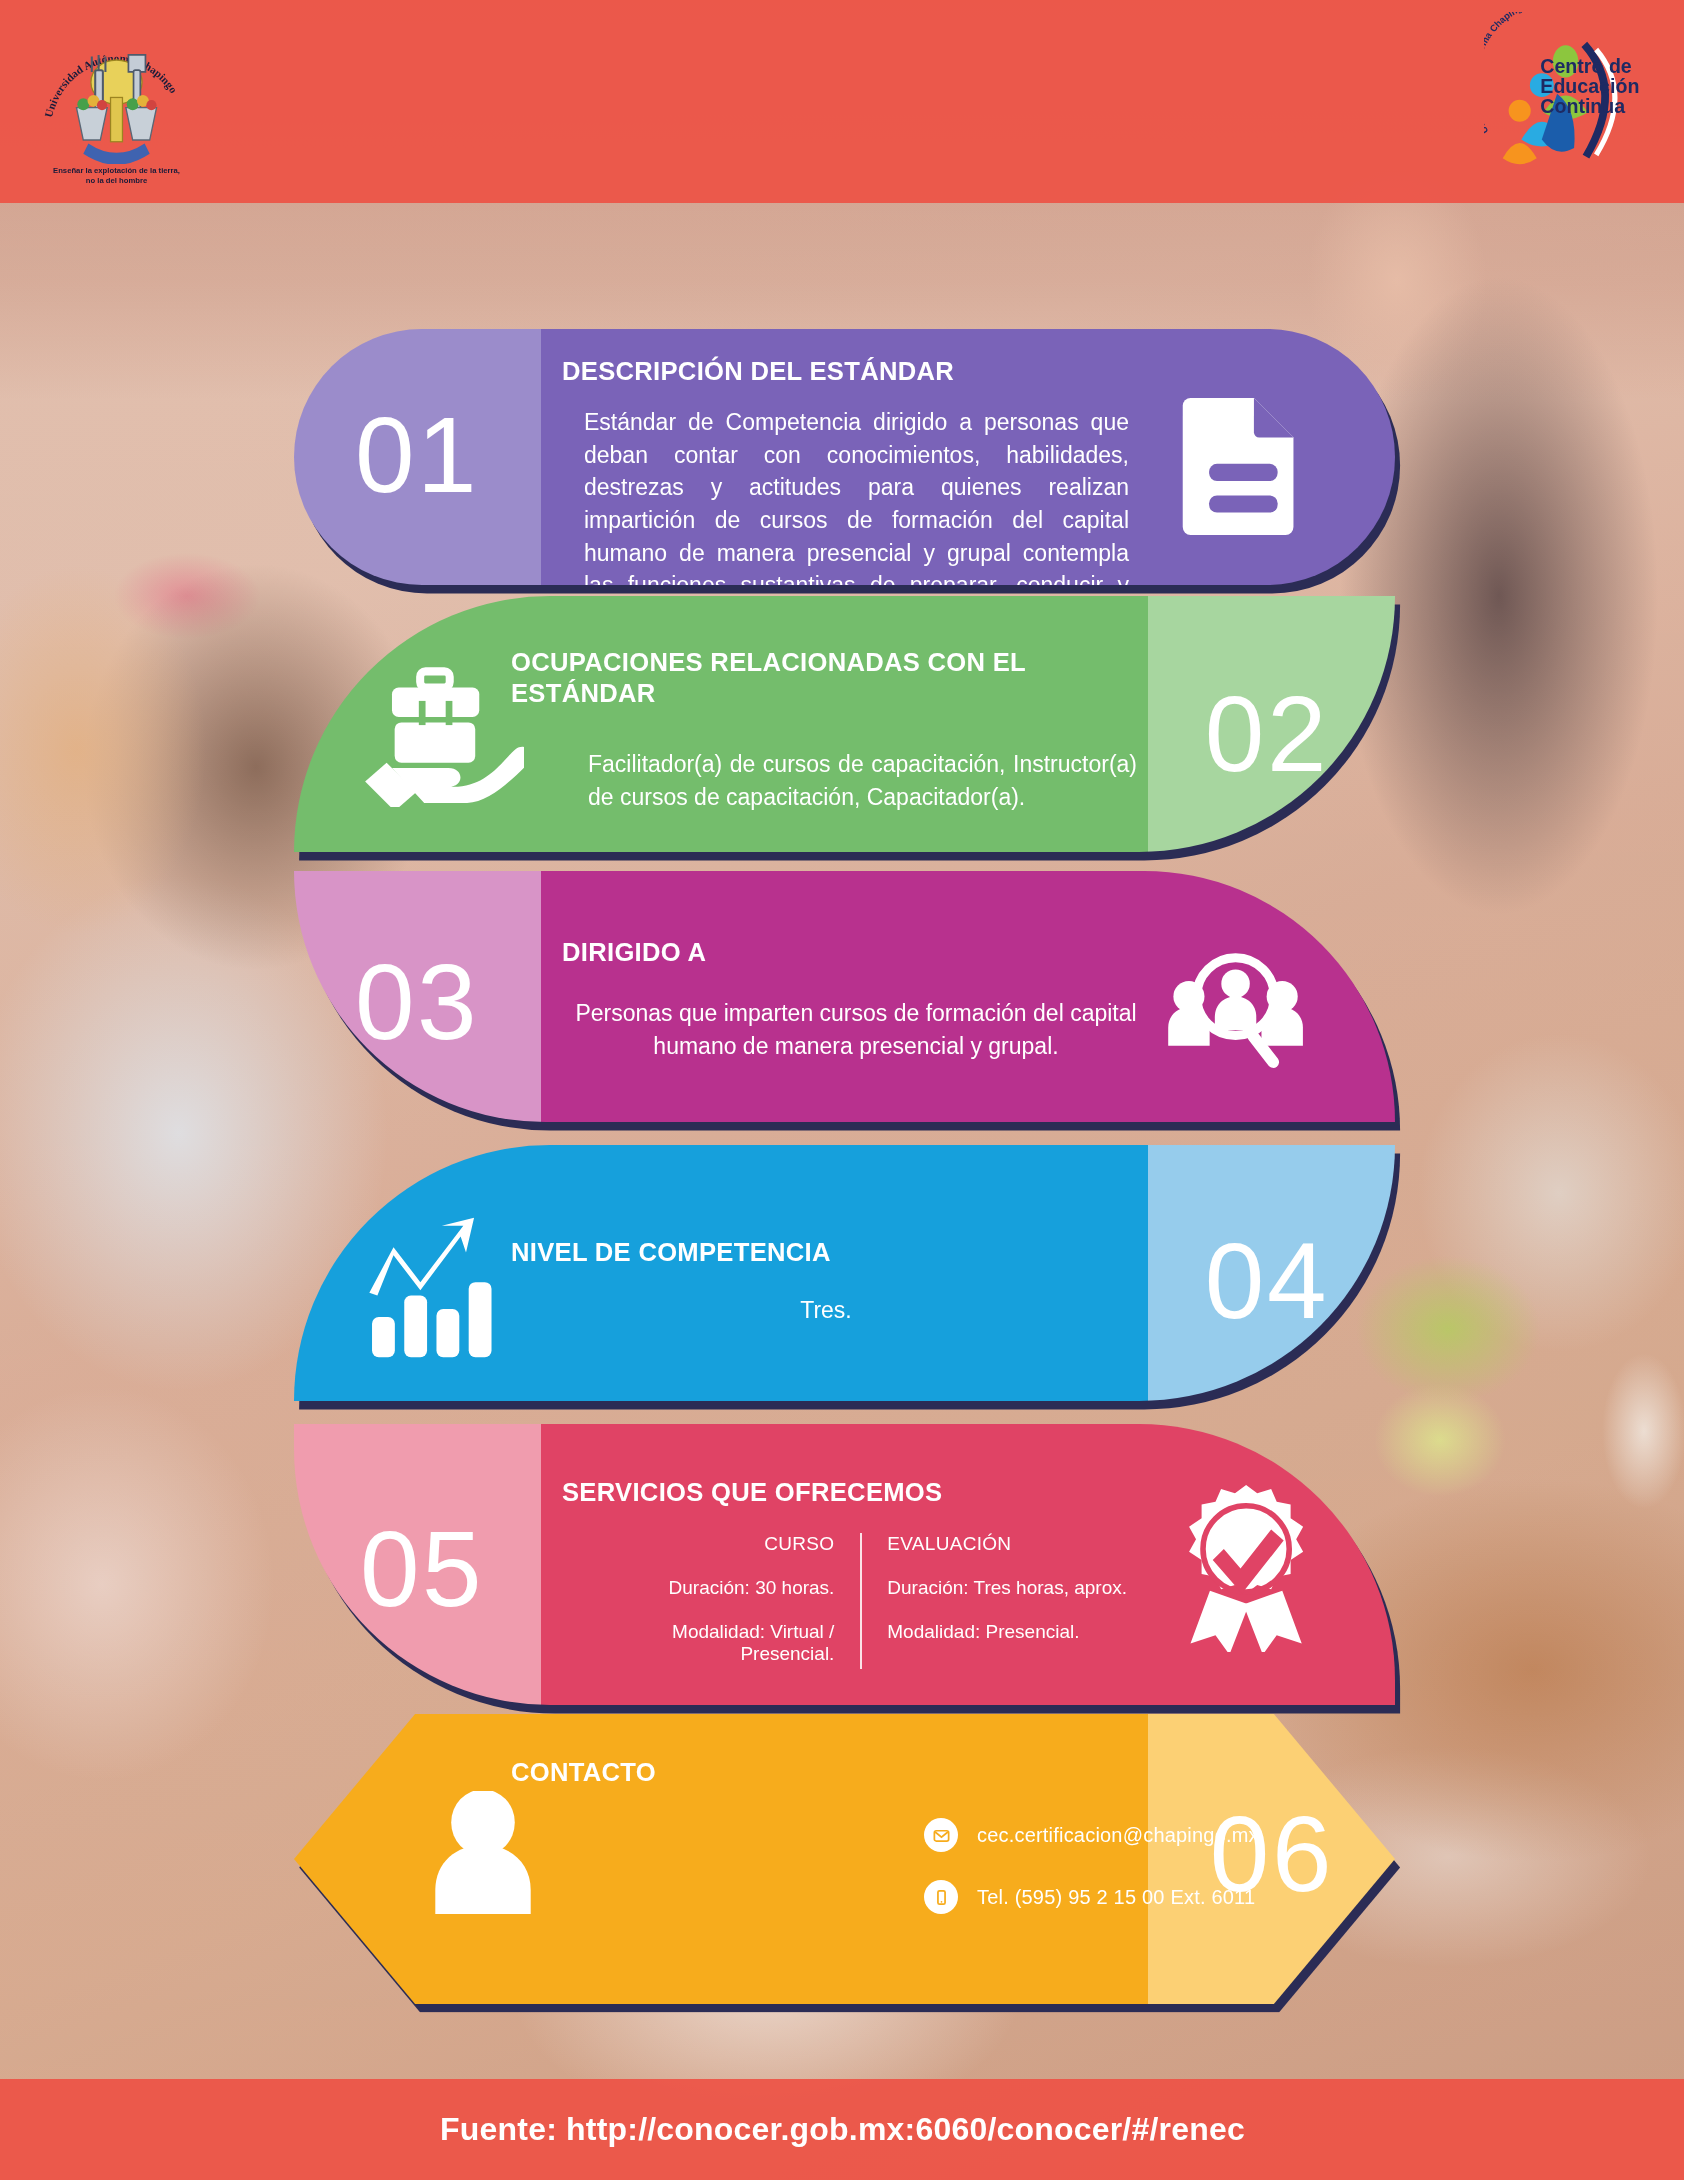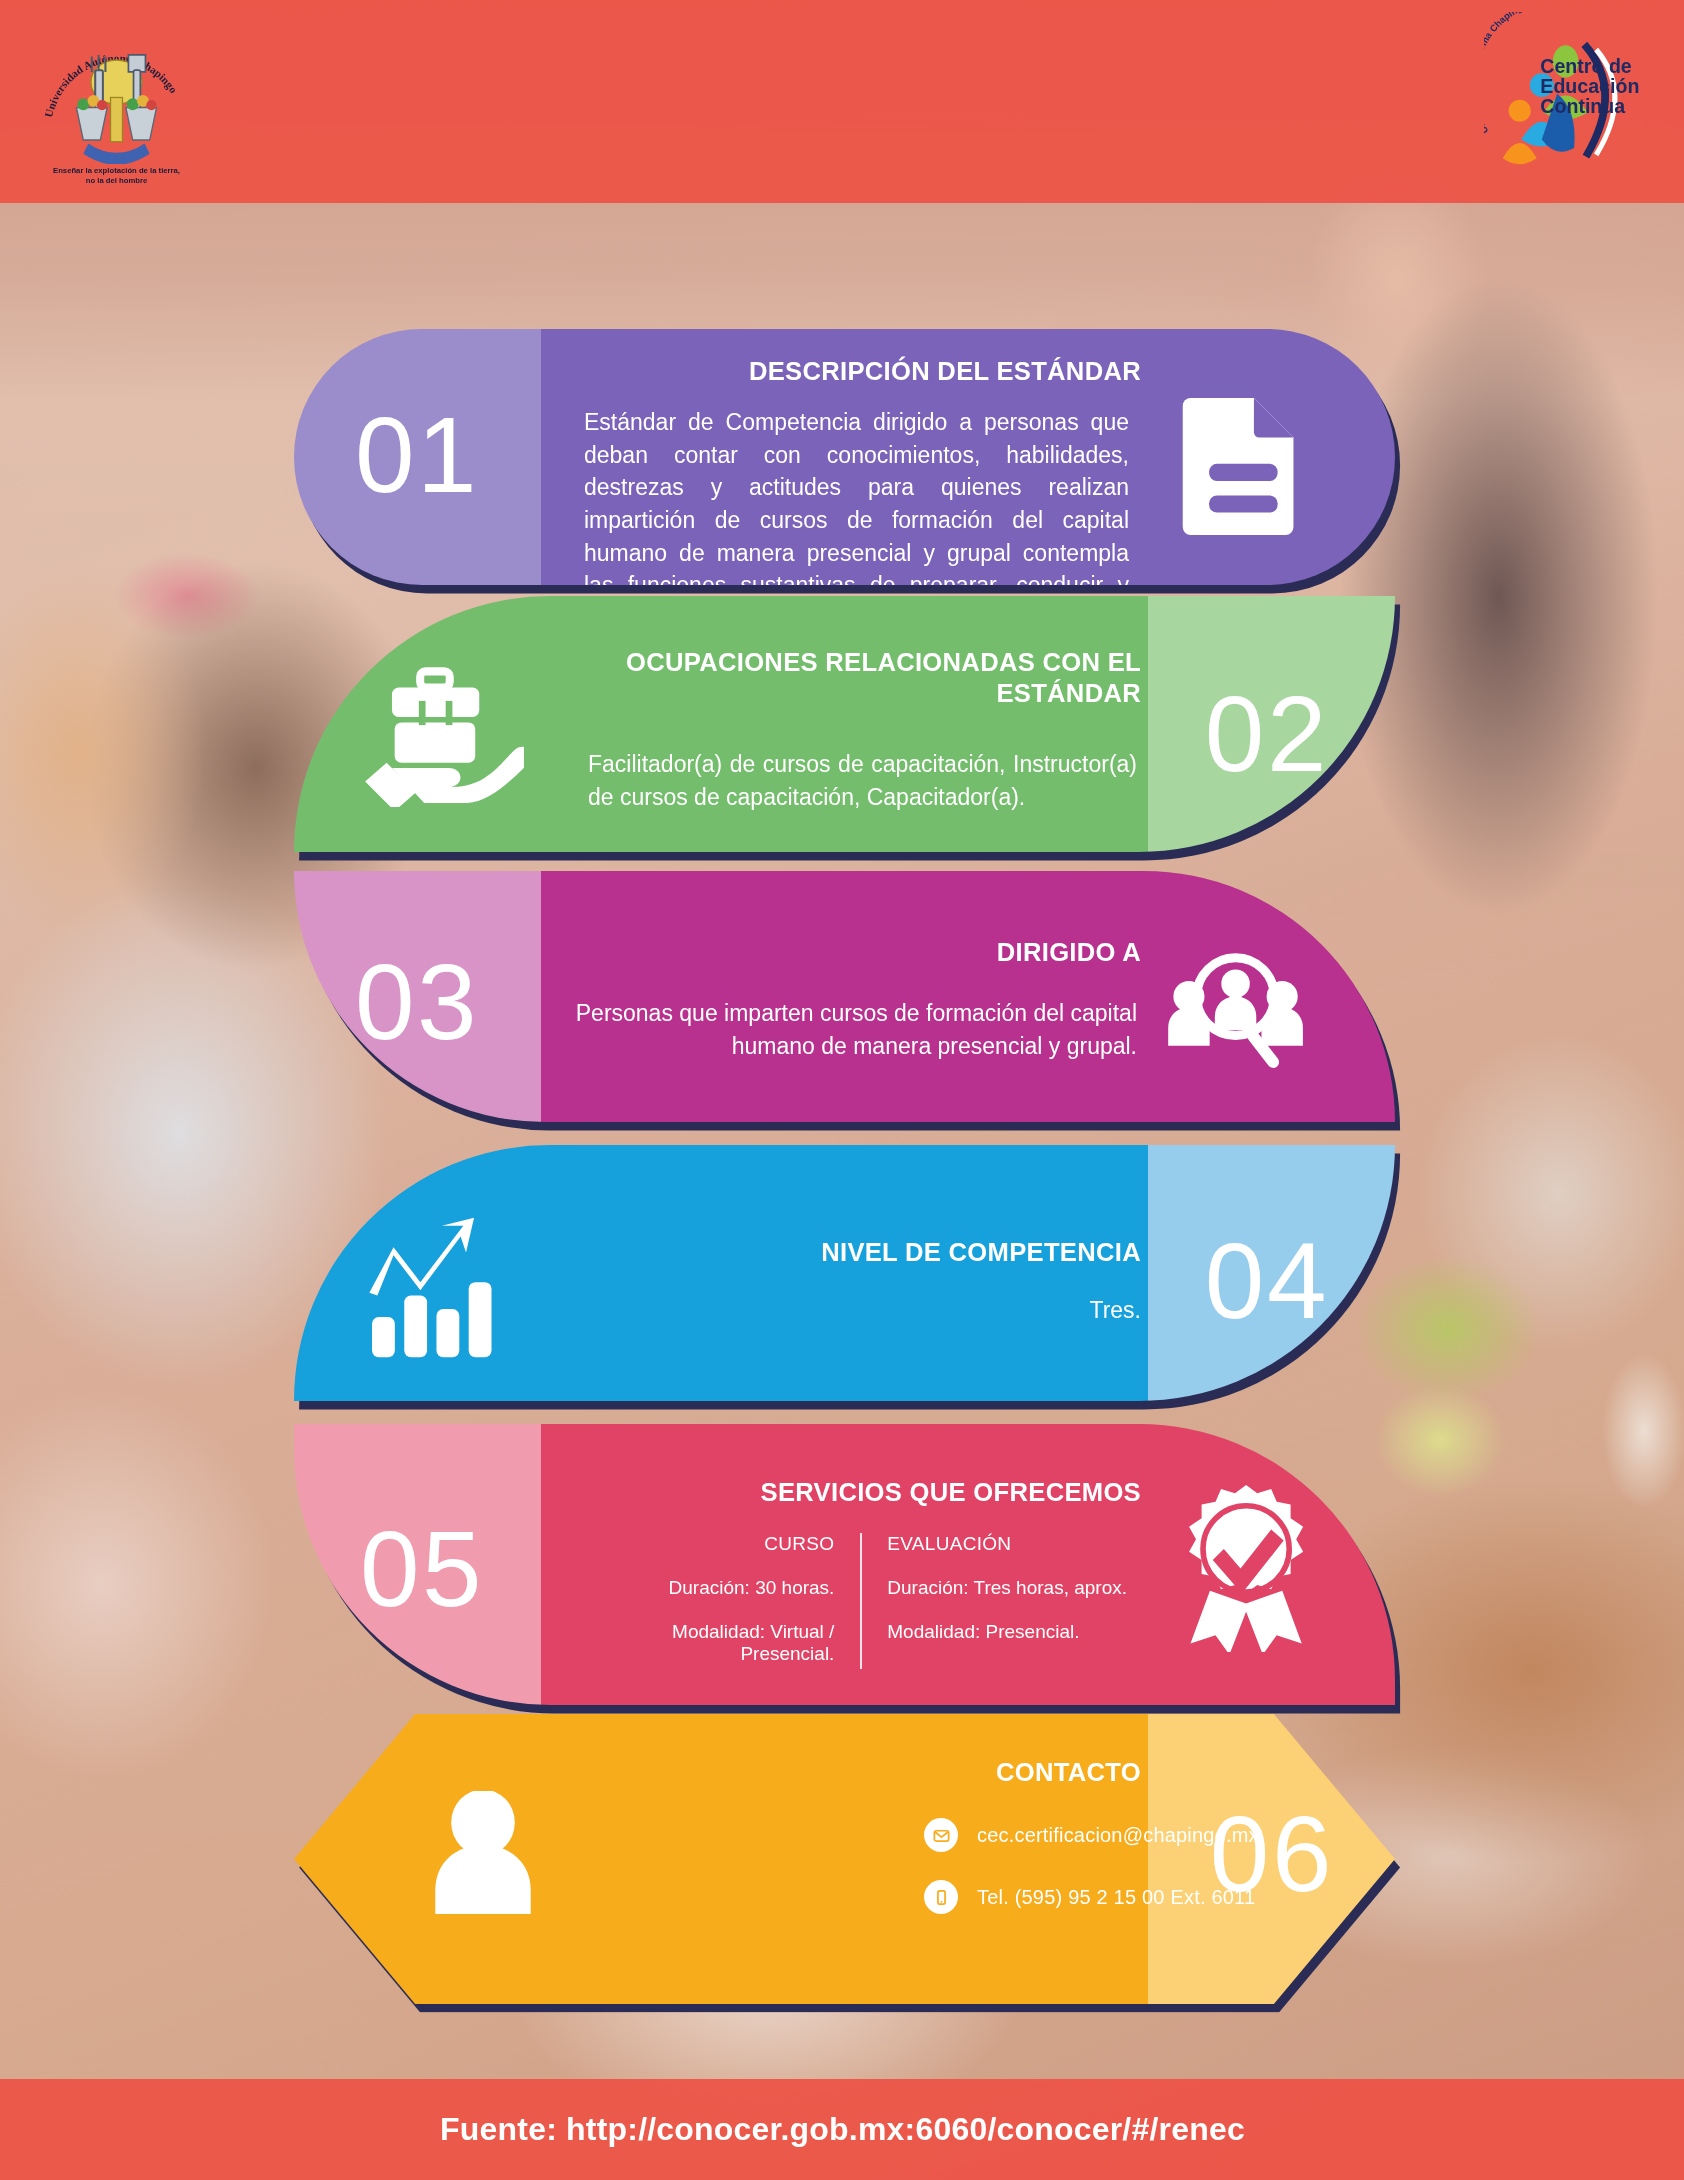--- a/index.html
+++ b/index.html
@@ -106,27 +106,27 @@
   .shape-hexr .shadow, .shape-hexr .body {
     clip-path: polygon(11% 0%, 89% 0%, 100% 50%, 89% 100%, 11% 100%, 0% 50%);
   }
 
   .num {
     position: absolute; color: #ffffff; font-size: 107px; font-weight: 300;
     letter-spacing: 2.6px; line-height: 1;
   }
   .sec-title {
     position: absolute; color: #ffffff; font-weight: bold; font-size: 25.6px;
-    text-align: right; letter-spacing: 0.3px; line-height: 1.22;
+    text-align: left; letter-spacing: 0.3px; line-height: 1.22;
   }
   .sec-body {
     position: absolute; color: #ffffff; font-size: 23px; line-height: 1.42;
     text-align: justify; text-justify: inter-word;
   }
-  .sec-body.center { text-align: right; }
+  .sec-body.center { text-align: center; }
   .glyph { position: absolute; }
 
   
   .svc-wrap { position: absolute; display: flex; }
   .svc-col { color: #fff; }
   .svc-col.left { text-align: right; padding-right: 25.6px; }
   .svc-col.right { text-align: left; padding-left: 25.6px; }
   .svc-head { font-size: 19px; margin-bottom: 22px; letter-spacing: 0.3px; }
   .svc-line { font-size: 19px; margin-bottom: 22px; }
   .svc-div { width: 1.7px; background: rgba(255,255,255,.85); }

